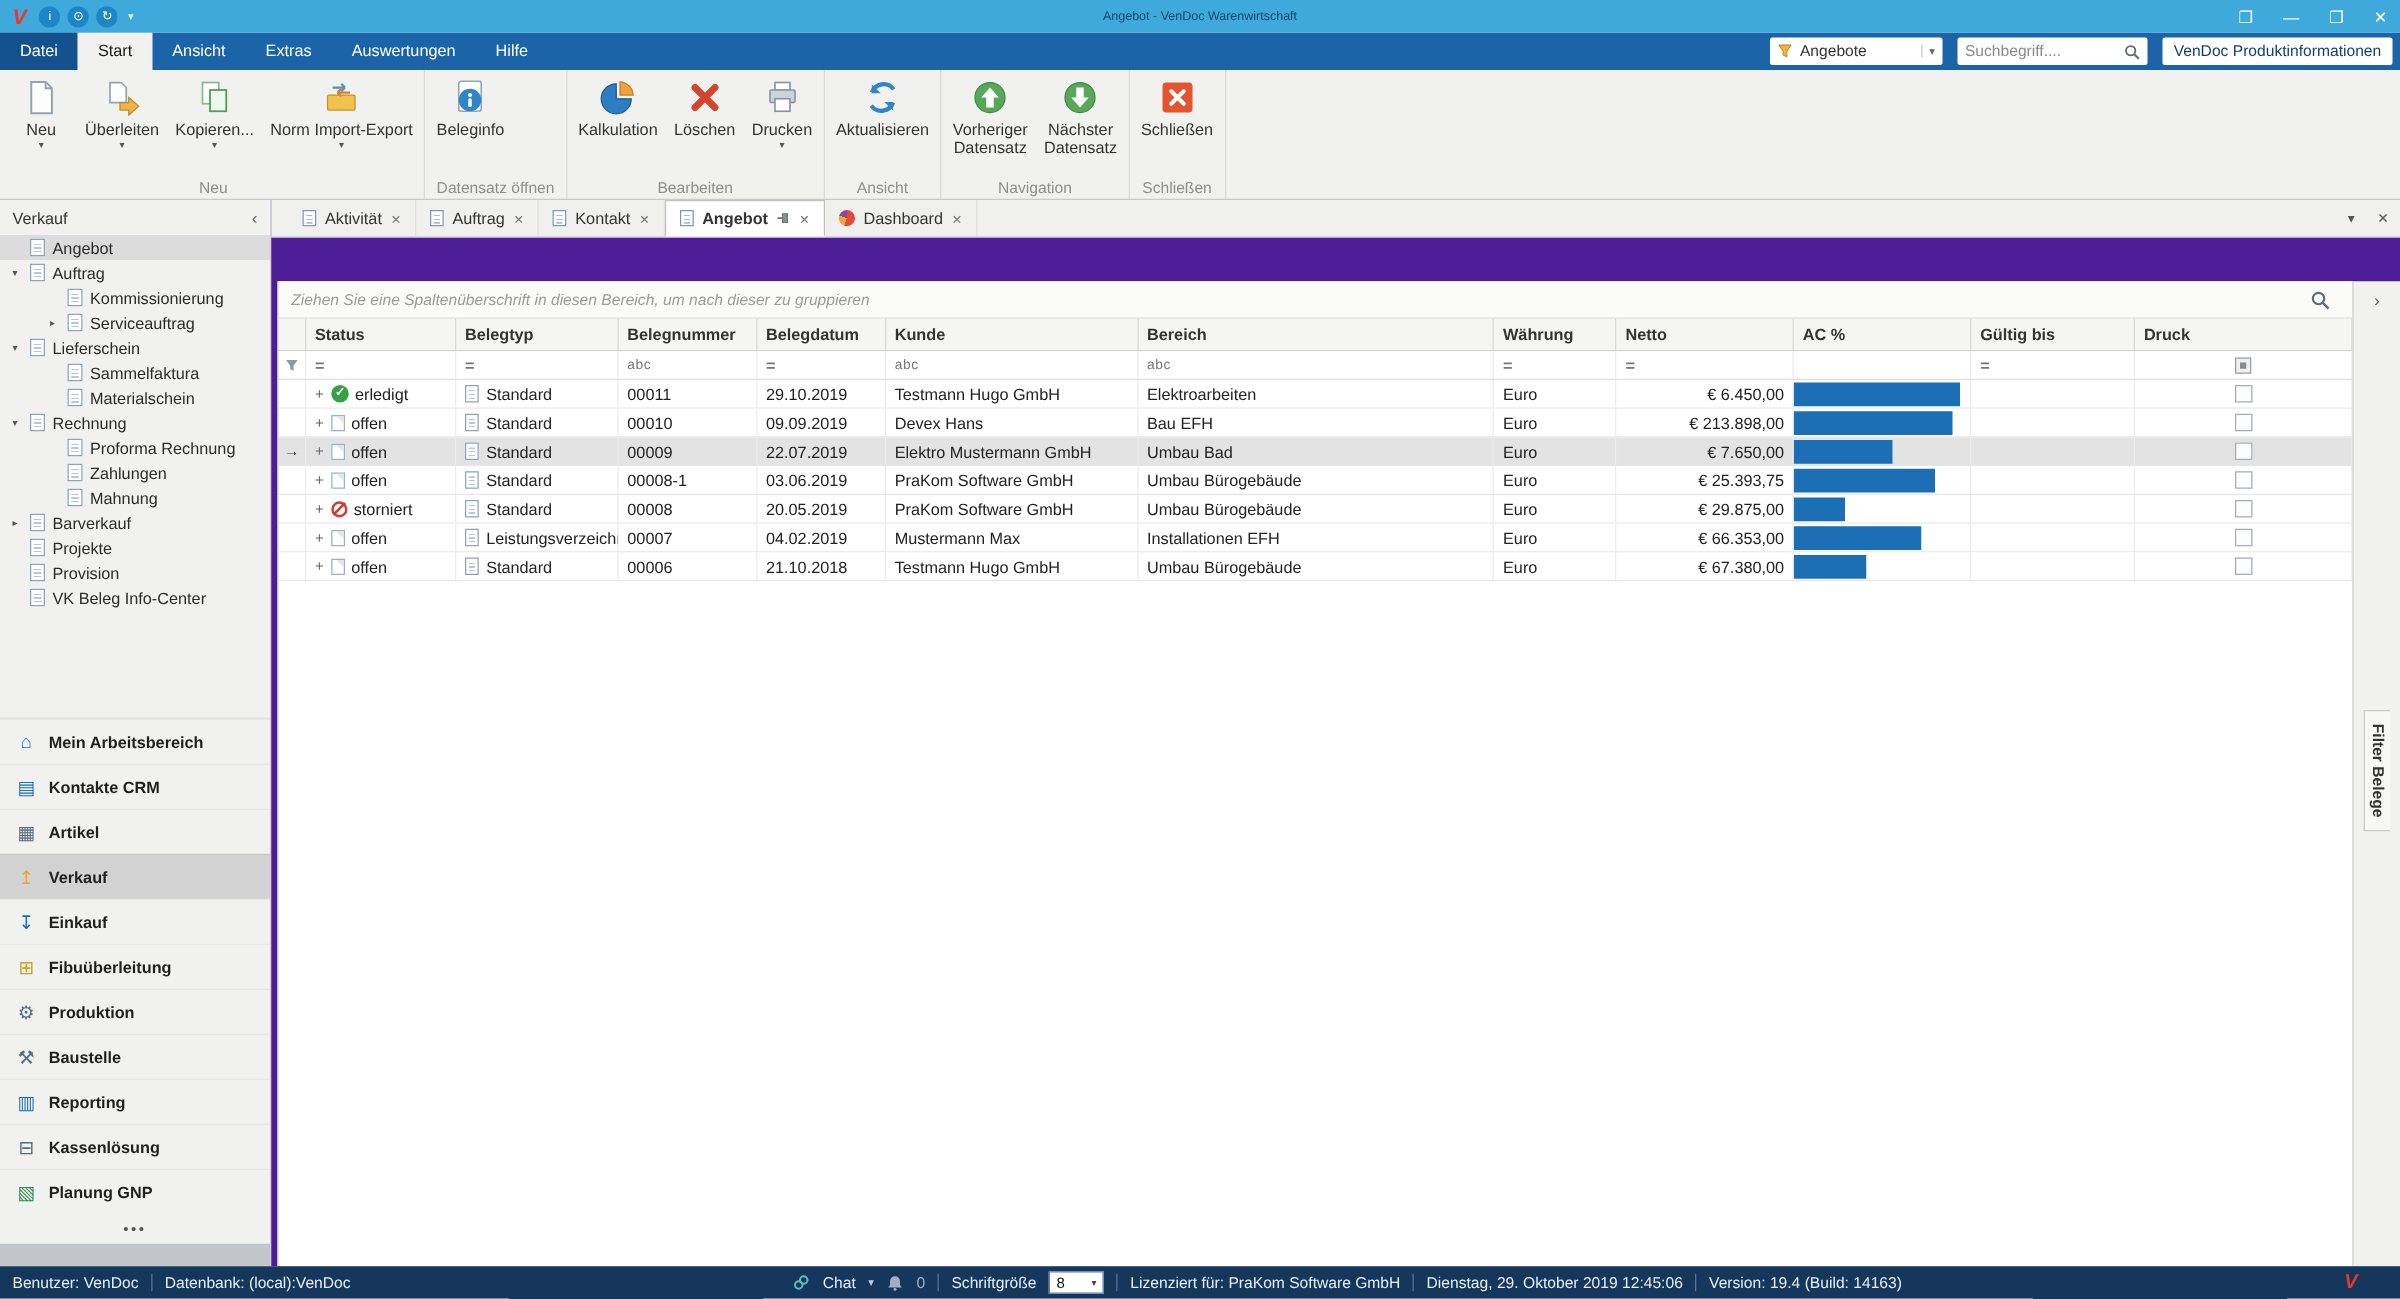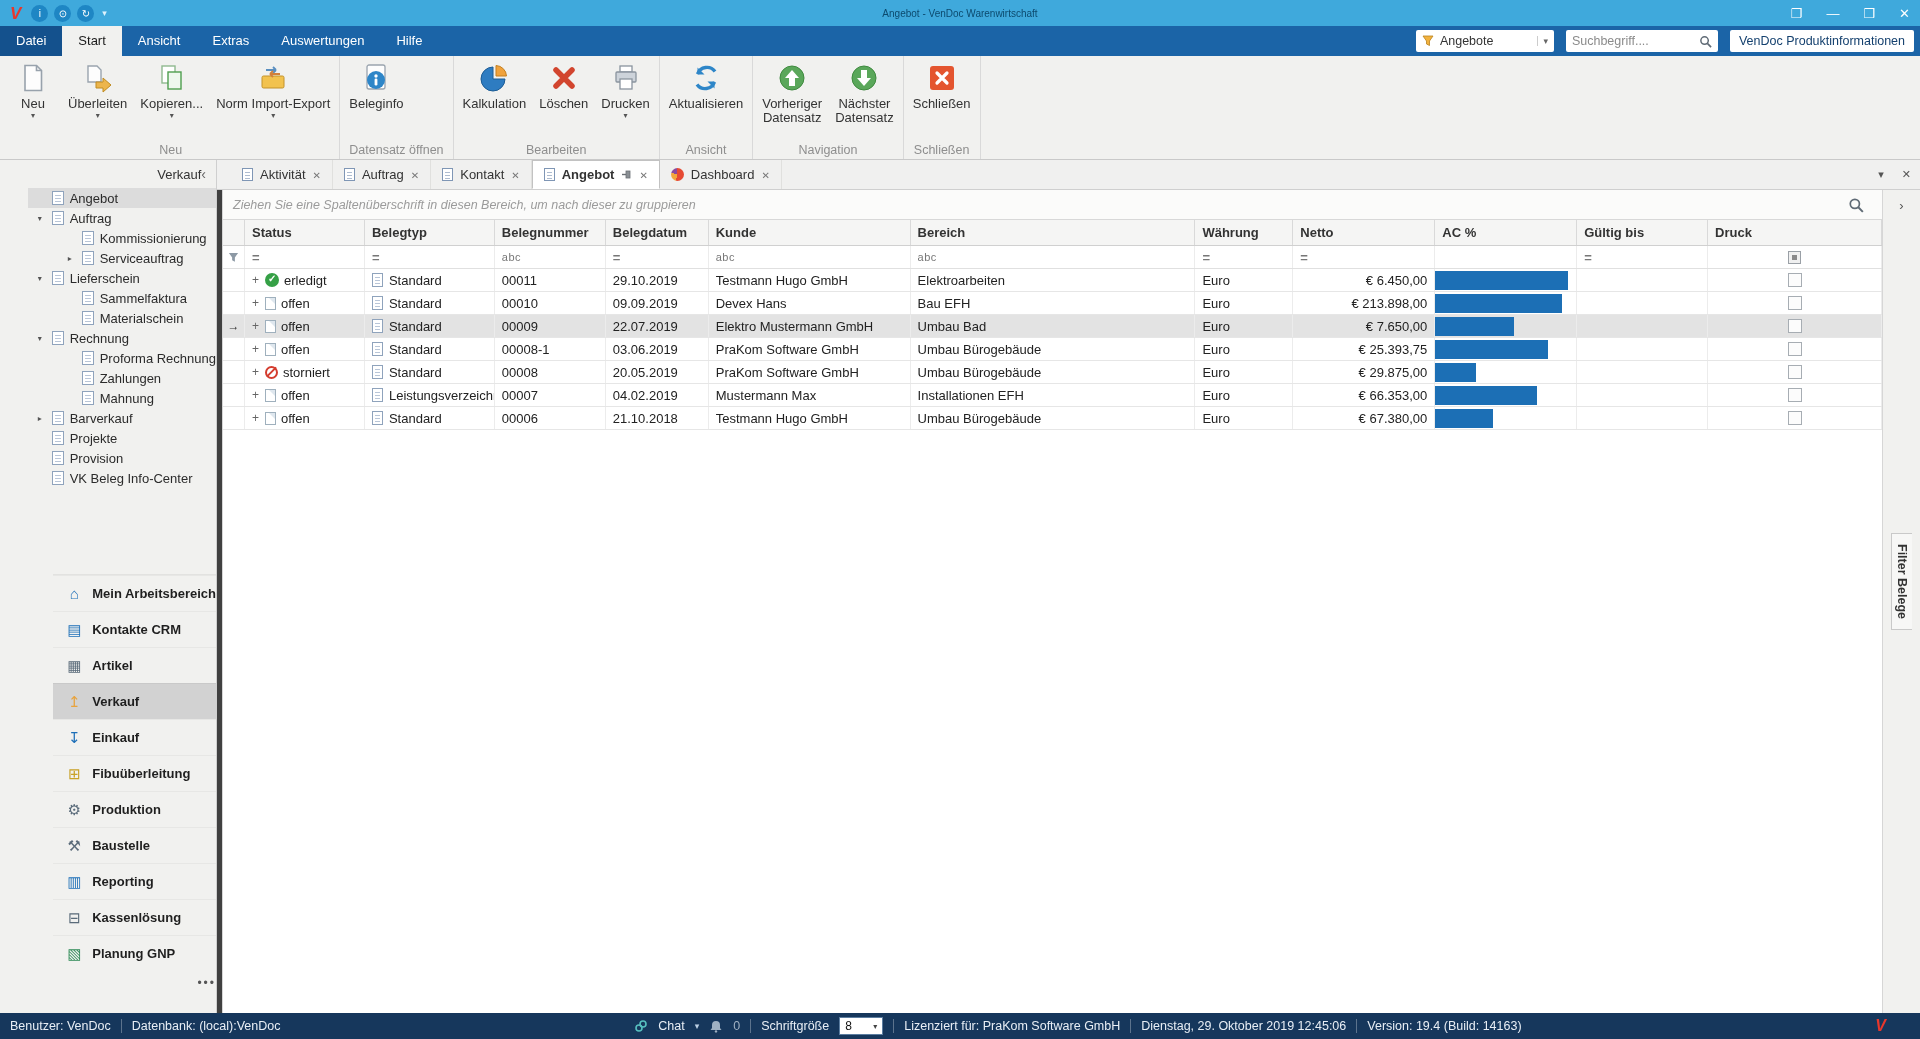--- a/index.html
+++ b/index.html
@@ -39,21 +39,21 @@
   .ric { height:32px; display:flex; align-items:center; justify-content:center; }
   .rlbl { font-size:13px; line-height:14px; color:#333; text-align:center; white-space:pre-line; margin-top:3px; }
   .rdd { height:11px; font-size:8px; color:#555; }
   .rdd::before { content:"▾"; }
   .rglabel { height:19px; text-align:center; color:#8e8e8e; font-size:12.5px; line-height:18px; white-space:nowrap; padding:0 6px; }
 
   
   .mainrow { flex:1; display:flex; min-height:0; }
 
   
-  .sidebar { width:217px; flex:none; background:#f1f1ef; border-right:1px solid #cfcfcf; display:flex; flex-direction:column;align-items:flex-end; }
+  .sidebar { width:217px; flex:none; background:#f1f1ef; border-right:1px solid #cfcfcf; display:flex; flex-direction:column; }
   .sbheader { height:28px; display:flex; align-items:center; padding:0 10px; font-size:13px; color:#333; flex:none; }
   .sbtitle { flex:1; }
   .sbcollapse { color:#666; font-size:14px; cursor:default; }
   .tree { flex:none; }
   .titem { height:20px; display:flex; align-items:center; padding-left:10px; font-size:13px; color:#2b2b2b; cursor:default; white-space:nowrap; }
   .titem.ind1 { padding-left:40px; }
   .titem.selected { background:#dcdcdc; }
   .texp { width:14px; font-size:8px; color:#555; flex:none; }
   .tdoc { width:12px; height:14px; border:1px solid #8fa3bc; background:#fff; position:relative; flex:none; margin-right:6px; }
   .tdoc::after { content:""; position:absolute; left:2px; right:2px; top:3px; height:8px;
@@ -63,36 +63,36 @@
   .navitem { height:36px; display:flex; align-items:center; padding-left:12px; gap:9px; cursor:default; border-top:1px solid rgba(0,0,0,0.04); }
   .navitem.selected { background:#d2d2d2; }
   .nglyph { width:18px; text-align:center; font-size:15px; flex:none; }
   .c-blue { color:#1d6fb8; } .c-orange { color:#e8a33d; } .c-gold { color:#c9a227; }
   .c-slate { color:#5a6b7a; } .c-green { color:#2e8b57; }
   .nlabel { font-size:13px; font-weight:bold; color:#1f1f1f; white-space:nowrap; }
   .moredots { height:24px; text-align:center; color:#555; font-size:12px; letter-spacing:2px; line-height:24px; cursor:default; }
   .sbfiller { height:18px; background:#c2c6ca; }
 
   
-  .main { flex:1; display:flex; flex-direction:column; min-width:0; background:#404040; }
+  .main { flex:1; display:flex; flex-direction:column; min-width:0; background:#4c1d95; }
   .tabbar { height:30px; flex:none; display:flex; align-items:stretch; padding-left:14px; background:#f0f0ef; border-bottom:1px solid #cfcfcf; }
   .tab { display:flex; align-items:center; gap:7px; padding:0 11px; font-size:13px; color:#333; cursor:default; border-right:1px solid #e0e0de; }
   .tab.active { background:#fff; border:1px solid #c2c2c2; border-bottom-color:#fff; font-weight:bold; }
   .tico-doc { width:11px; height:13px; border:1px solid #7f96b5; background:#fff; position:relative; }
   .tico-doc::after { content:""; position:absolute; left:2px; right:2px; top:3px; height:7px;
     background:repeating-linear-gradient(180deg,#aebcd0 0 1px, transparent 1px 3px); }
   .tico-dash { width:13px; height:13px; border-radius:50%;
     background:conic-gradient(#e64a33 0 55%, #f2a63c 55% 80%, #8a4a9e 80% 100%); }
   .tab .pin { display:none; }
   .tab.active .pin { display:inline-block; }
   .tclose::before { content:"✕"; font-size:10px; color:#777; font-weight:normal; }
   .tbspacer { flex:1; }
   .tbctl { align-self:center; font-size:11px; color:#555; margin:0 9px; cursor:default; }
 
-  .bodyrow { flex:1; display:flex; min-height:0; padding-left:5px; }
+  .bodyrow { flex:1; display:flex; min-height:0; padding-left:5px;margin-top:35px; }
   .gridwrap { width:1660px; flex:none; display:flex; flex-direction:column; background:#fff; border-left:1px solid #d6d6d6; }
   .groupbar { height:30px; flex:none; background:#fbfbfa; border-bottom:1px solid #d8d8d8; display:flex; align-items:center; padding:0 10px; }
   .grouphint { font-style:italic; color:#9b9b9b; font-size:12.5px; }
   .groupbar svg { margin-left:auto; margin-right:8px; }
 
   .ghead, .gfilter, .grow { display:flex; flex:none; }
   .ghead { height:26px; background:#f5f5f4; border-bottom:1px solid #d0d0d0;font-weight:bold; }
   .hc { display:flex; align-items:center; padding:0 7px; font-size:13px; color:#333; border-right:1px solid #d9d9d9; overflow:hidden; white-space:nowrap; cursor:default; }
   .gfilter { height:23px; background:#fff; border-bottom:1px solid #e0e0e0; }
   .fc { display:flex; align-items:center; padding:0 7px; border-right:1px solid #ececec; overflow:hidden; }

